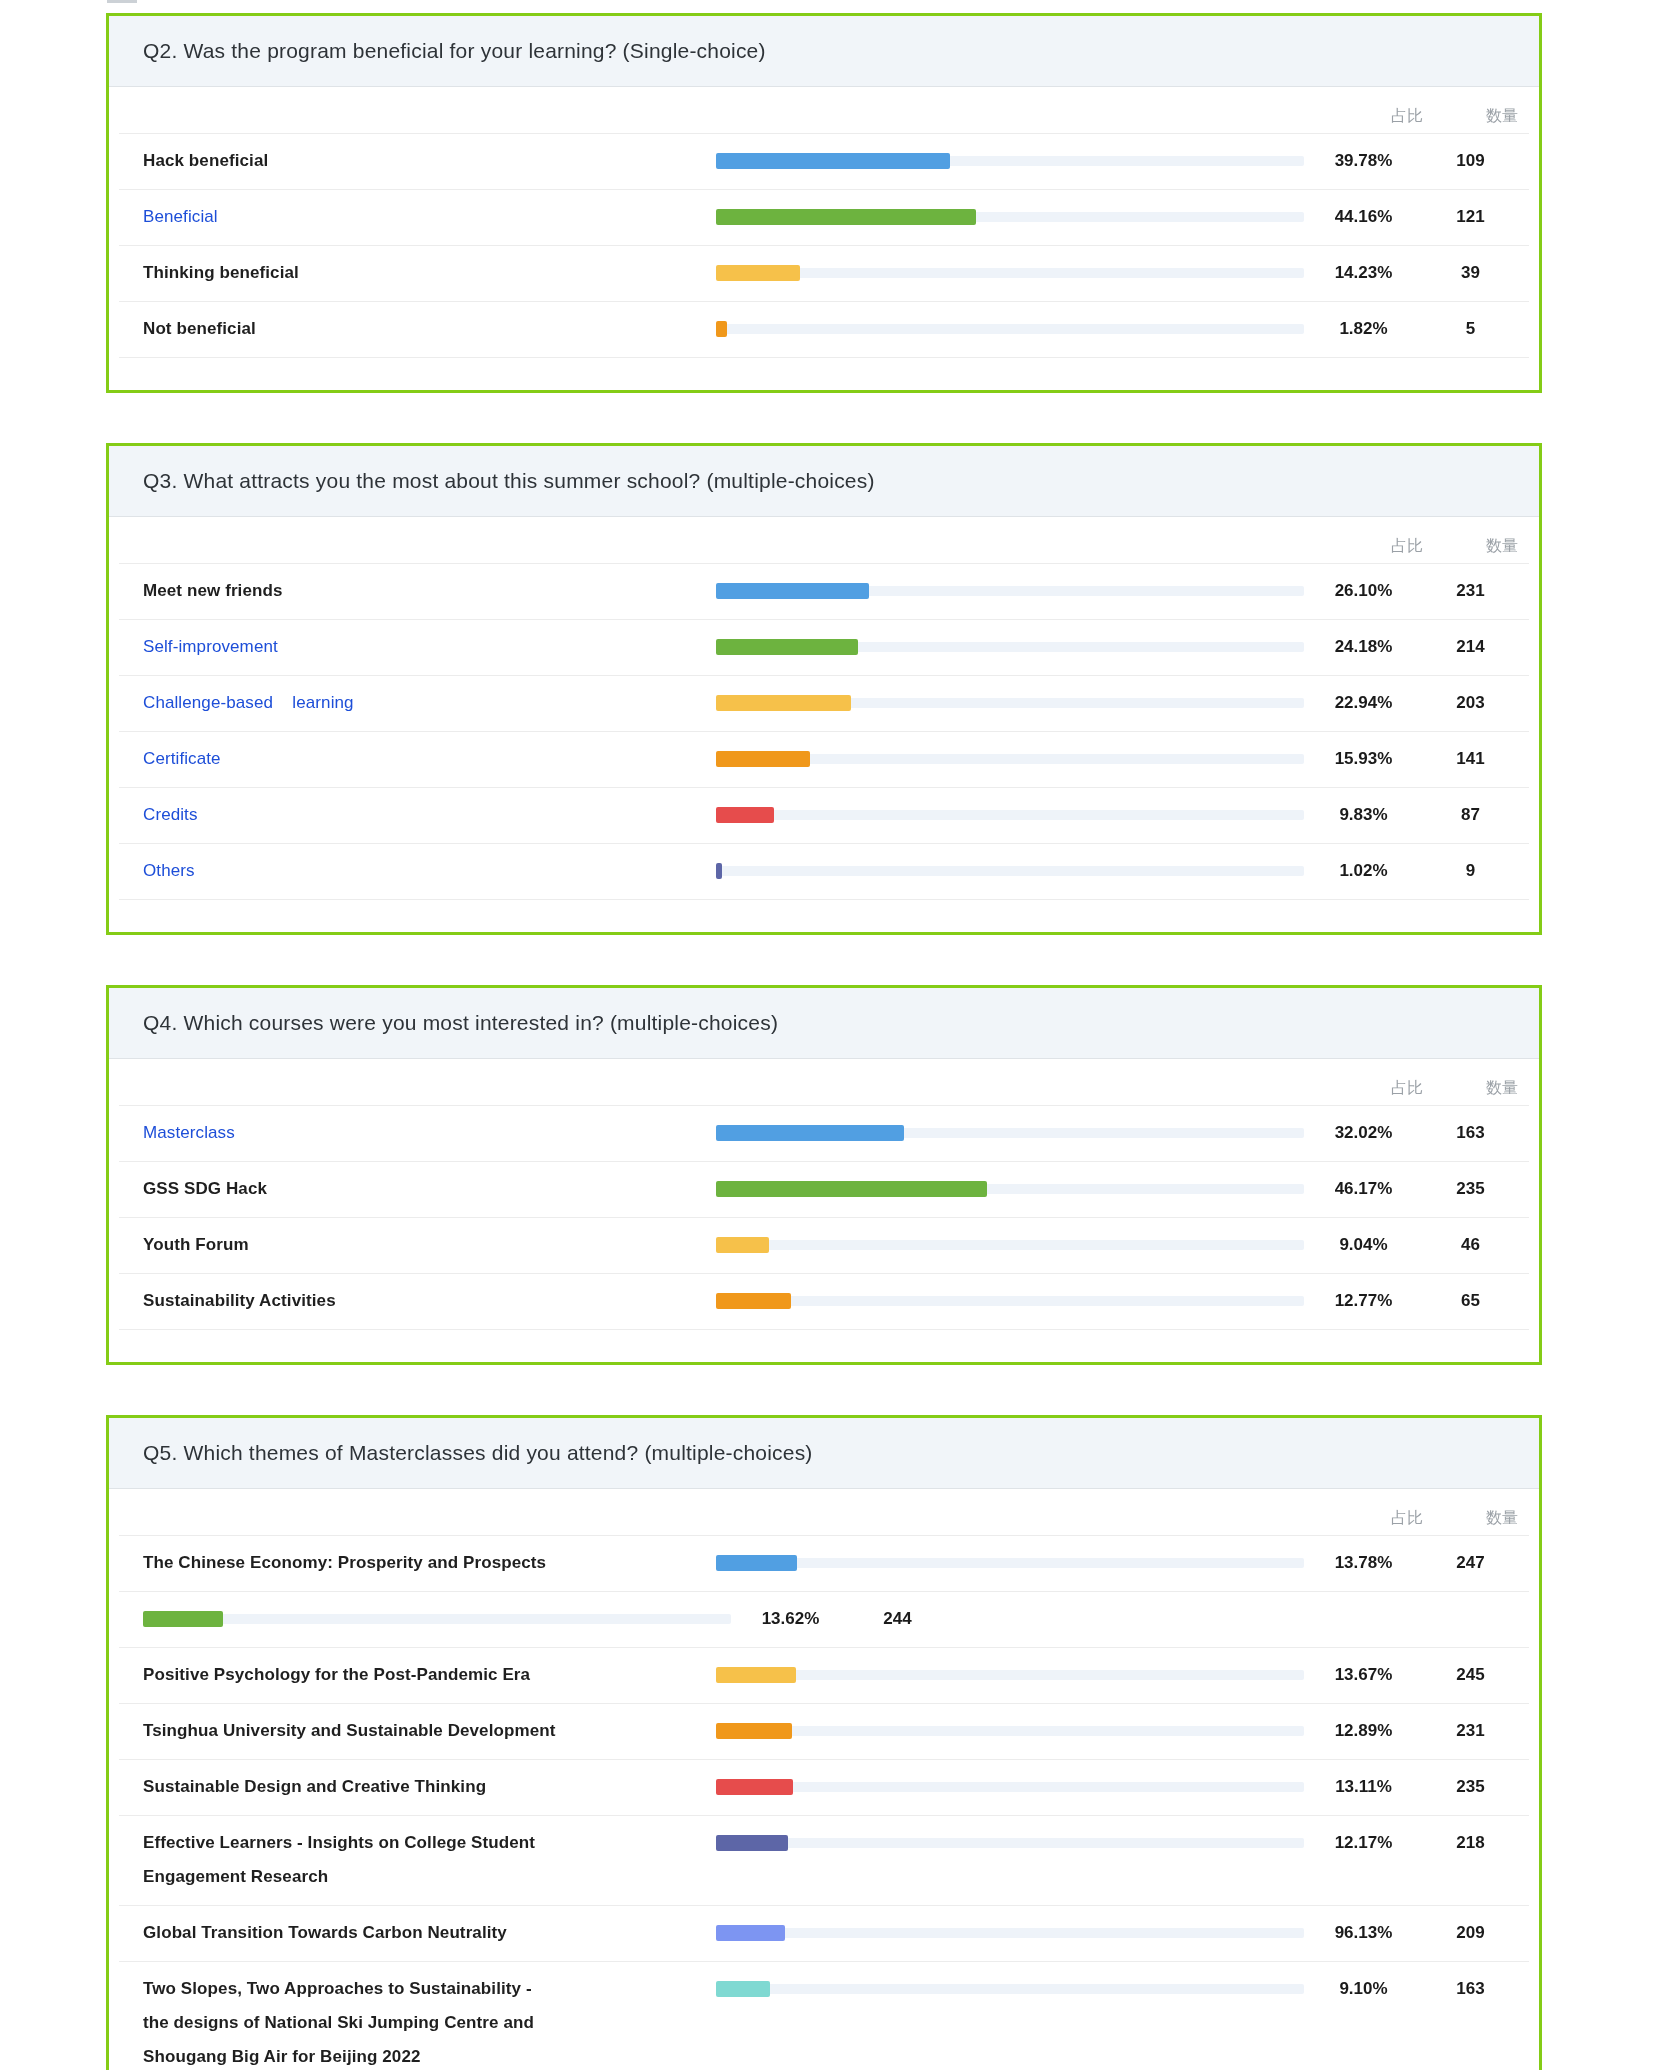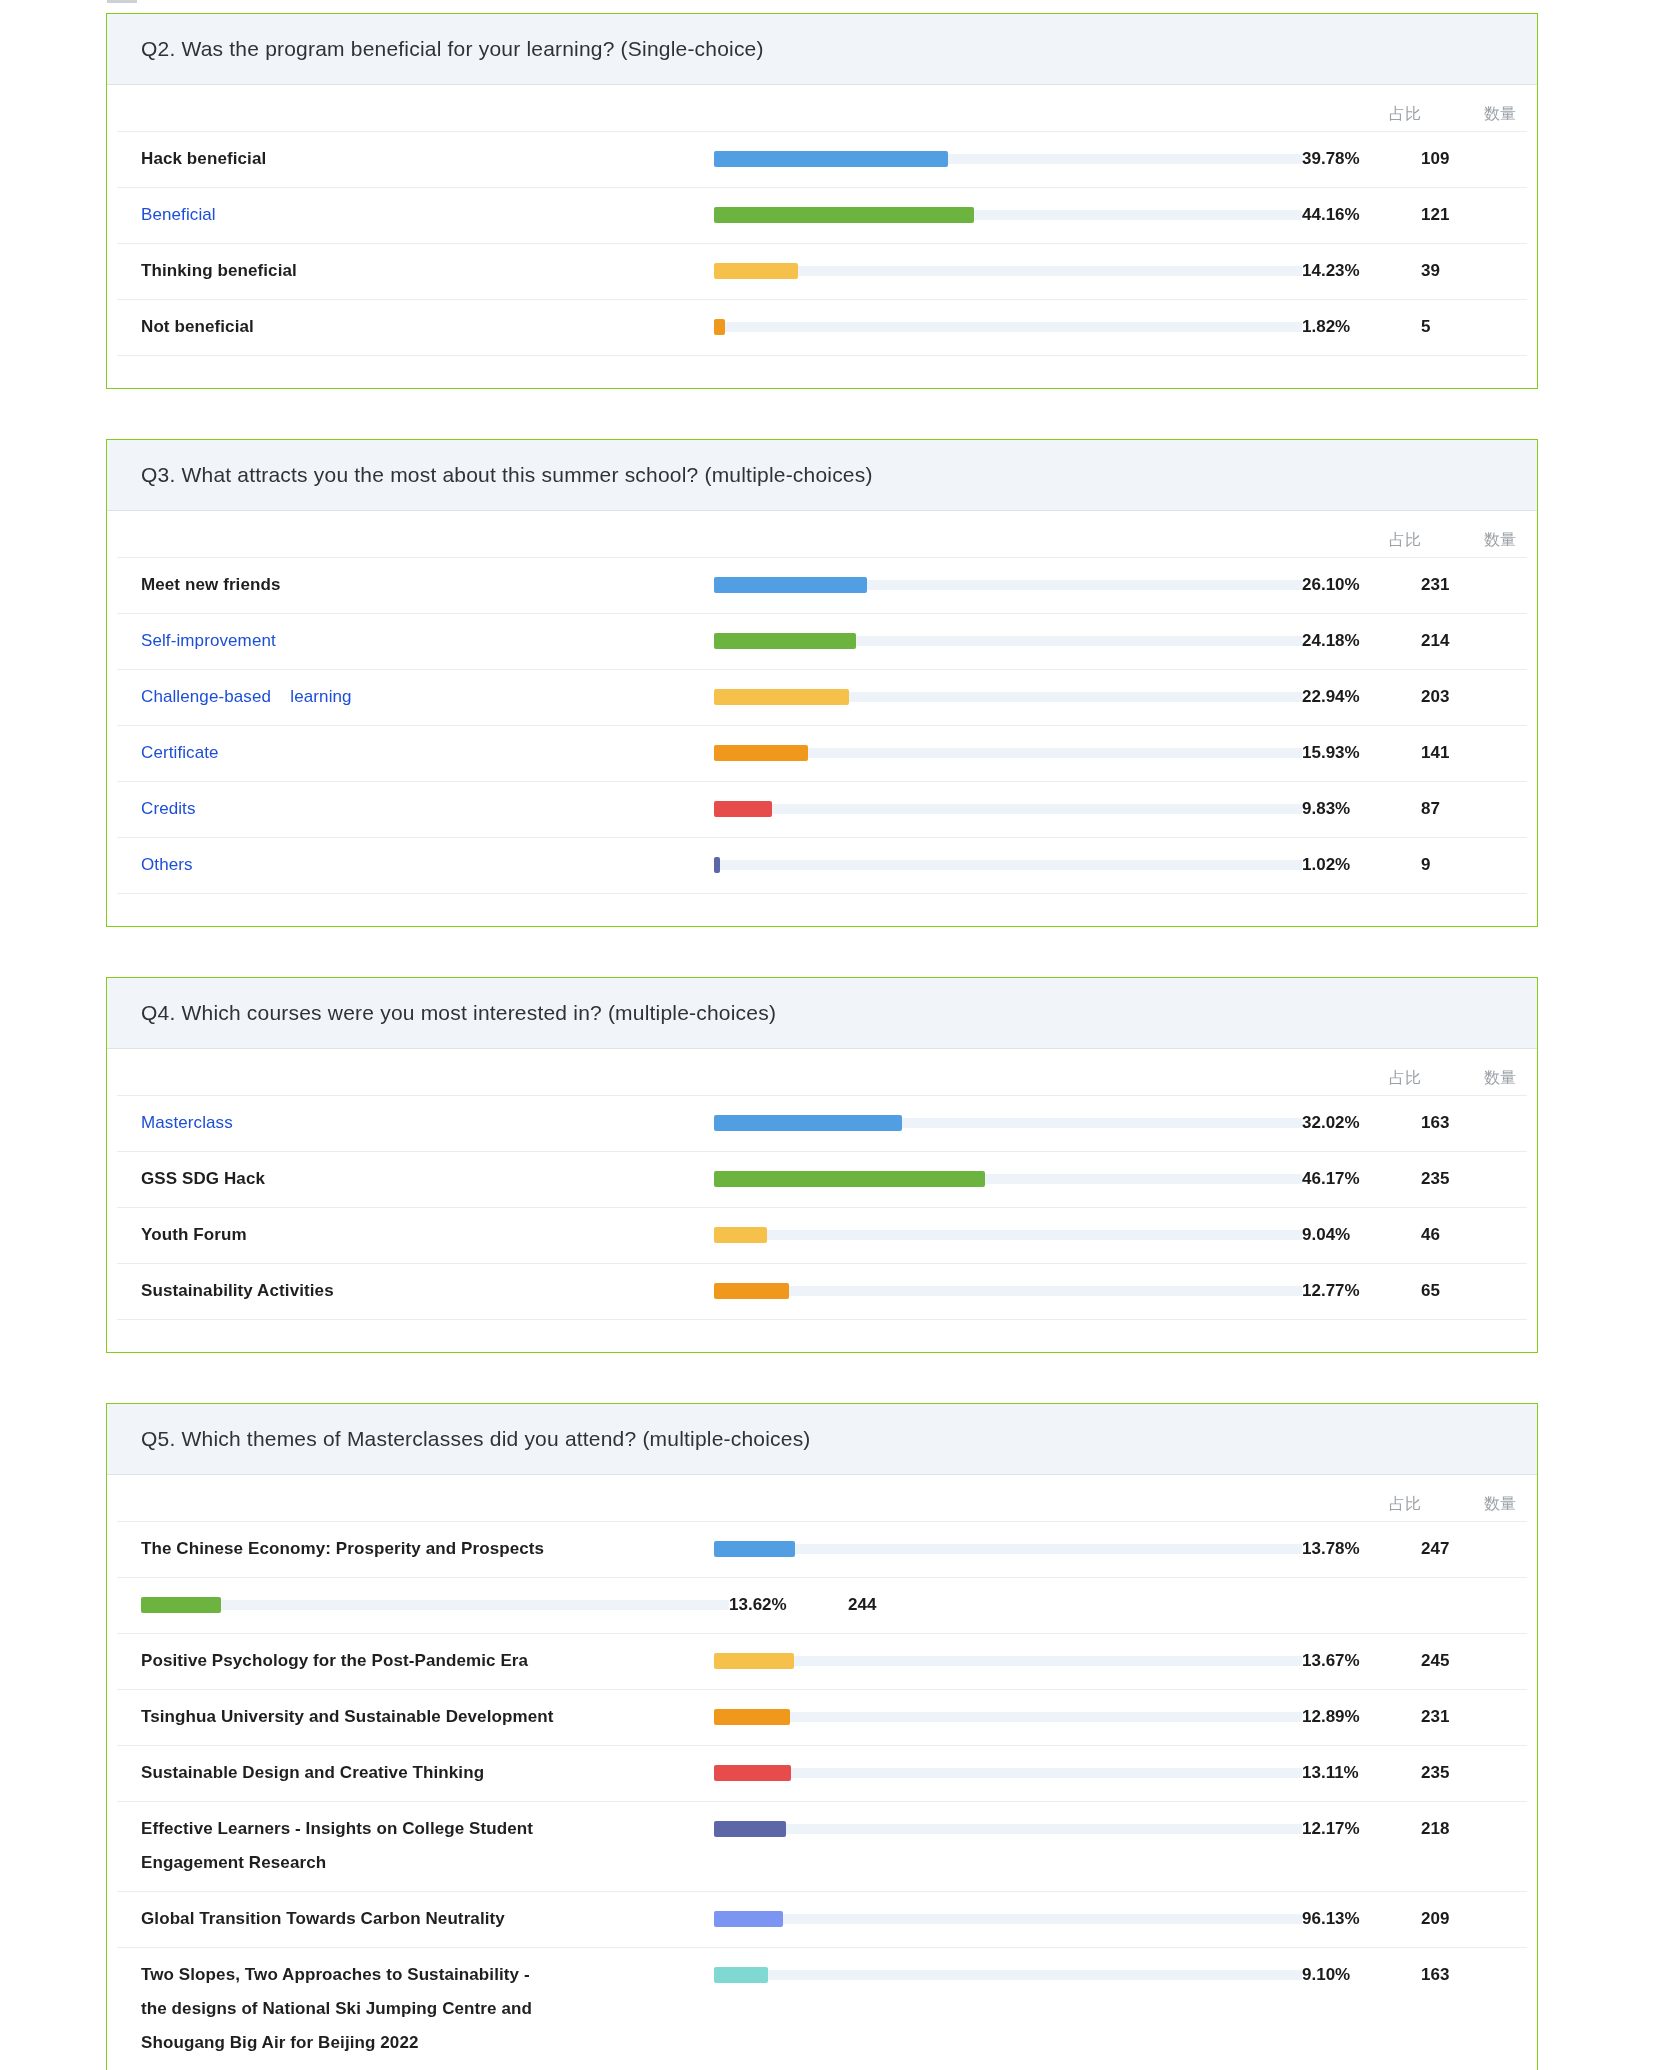--- a/index.html
+++ b/index.html
@@ -2,21 +2,21 @@
 <html><head>
 <meta charset="utf-8">
 <style>
   html, body { margin:0; padding:0; }
   body {
     width:1653px; height:2070px; overflow:hidden; background:#ffffff;
     font-family:"Liberation Sans","DejaVu Sans",sans-serif;
     -webkit-font-smoothing:antialiased;
   }
   .artifact { position:absolute; left:107px; top:0; width:30px; height:3px; background:#ccd1d6; }
-  .panel { margin-left:106px; width:1430px; background:#fff; border:1px solid #84cc16; margin-top:50px; }
+  .panel { margin-left:106px; width:1430px; background:#fff; border:3px solid #84cc16; margin-top:50px; }
   .panel.first { margin-top:13px; }
   .panel-header {
     height:70px; display:flex; align-items:center; padding:0 34px;
     background:#f1f5f9; border-bottom:1px solid #dfe3e7;
   }
   .panel-title { font-size:21px; color:#2e3338; letter-spacing:.2px; }
   .panel-body { padding:12px 0 32px 0; }
   .colhead { display:flex; align-items:center; height:34px; padding:0 21px 0 34px; }
   .sp-label { width:573px; } .sp-bar { width:588px; }
   .col-pct, .col-cnt { text-align:right; color:#9ba1a7; font-size:16px; }
@@ -25,21 +25,21 @@
   .row { display:flex; align-items:flex-start; padding:11px 21px 11px 34px; position:relative; }
   .row::before { content:""; position:absolute; left:10px; right:10px; top:0; height:1px; background:#ececec; }
   .label {
     width:573px; font-size:17px; color:#1d4ed8; line-height:34px;
     white-space:pre-wrap; letter-spacing:.1px;
   }
   .label.bold { font-weight:bold; color:#1f1f1f; }
   .barwrap { width:588px; height:34px; position:relative; }
   .track { position:absolute; left:0; top:12px; width:100%; height:10px; border-radius:2px; }
   .fill { position:absolute; left:0; top:9px; height:16px; border-radius:2px; }
-  .pct, .cnt { text-align:left; font-size:17px; font-weight:bold; color:#1b1b1b; line-height:34px; }
+  .pct, .cnt { text-align:center; font-size:17px; font-weight:bold; color:#1b1b1b; line-height:34px; }
   .pct { width:119px; } .cnt { width:95px; }
 </style>
 </head>
 <body>
 
 <div class="artifact"></div>
 <main id="panels">
     <section class="panel first">
       <div class="panel-header">
         <div class="panel-title">Q2. Was the program beneficial for your learning? (Single-choice)</div>

